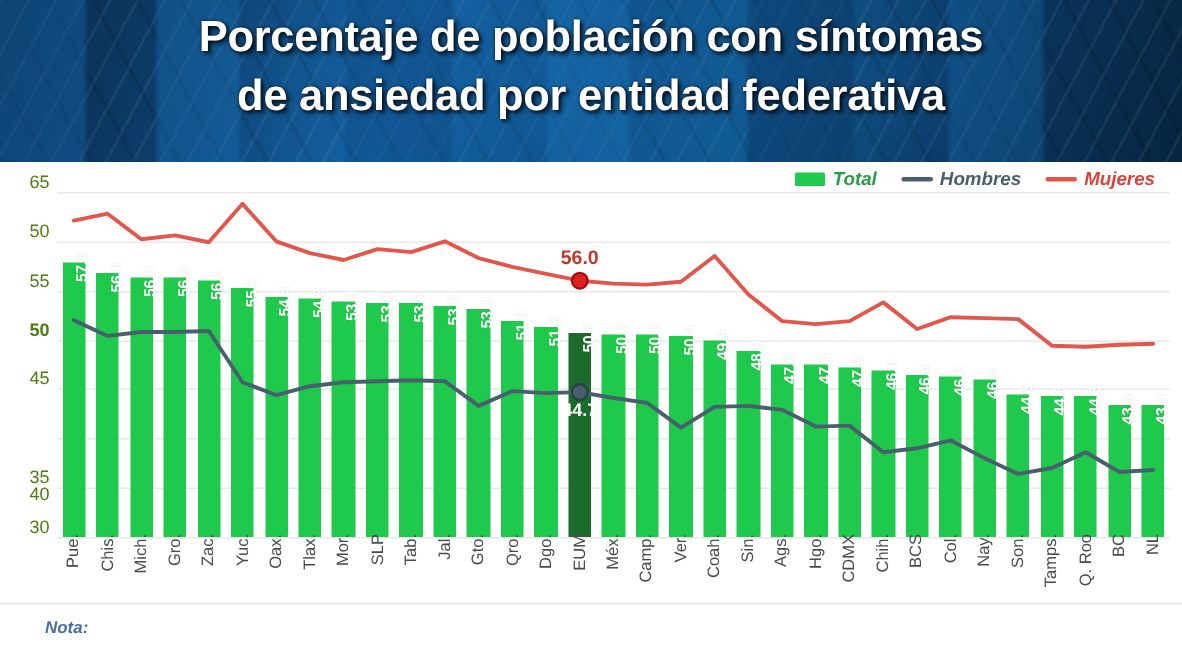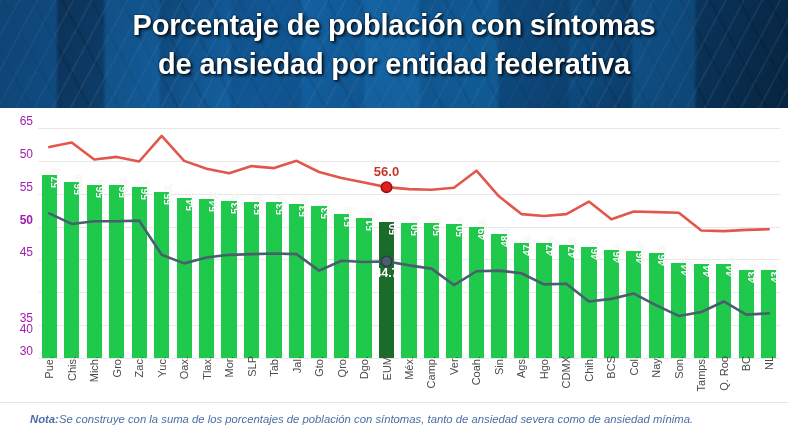--- a/index.html
+++ b/index.html
@@ -55,21 +55,21 @@
     position: absolute;
     left: 38px; top: 20px; right: 8px; height: 230px;
   }
   .gridline {
     position: absolute; left: 0; right: 0; height: 1px;
     background: #e8e8e8;
   }
   .ylabels { position: absolute; left: 0; top: 14px; width: 38px; height: 230px; }
   .ylab {
     position: absolute; right: 5px; width: 33px; text-align: right;
-    font-size: 12px; color: #a21caf; transform: translateY(-8px);
+    font-size: 12px; color: #4d7c0f; transform: translateY(-8px);
   }
 
   .bars {
     position: absolute; left: 0; top: 0; right: 0; bottom: 0;
     display: flex; align-items: flex-end; justify-content: space-between;
   }
   .bar-slot {
     position: relative; height: 100%;
     flex: 1 1 0; display: flex; align-items: flex-end; justify-content: center;
   }
@@ -146,20 +146,34 @@
   <div class="banner">
     <div class="banner-glow"></div>
     <div class="banner-title">
       <div>Porcentaje de población con síntomas</div>
       <div>de ansiedad por entidad federativa</div>
     </div>
   </div>
 
   <div class="chart-wrap">
 
+    <div class="legend">
+      <div class="leg-item">
+        <span class="leg-swatch-bar"></span>
+        <span class="leg-text">Total</span>
+      </div>
+      <div class="leg-item">
+        <span class="leg-swatch-line"></span>
+        <span class="leg-text h">Hombres</span>
+      </div>
+      <div class="leg-item">
+        <span class="leg-swatch-line red"></span>
+        <span class="leg-text m">Mujeres</span>
+      </div>
+    </div>
 
     <div class="ylabels" id="ylabels">
         <div class="ylab" style="top: 230px;">30</div>
         <div class="ylab" style="top: 197.143px; margin-left: 40px;">35</div>
         <div class="ylab" style="top: 164.286px; margin-top: 44px;">40</div>
         <div class="ylab" style="top: 131.429px;">45</div>
         <div class="ylab" style="top: 98.5714px; font-weight: bold;">50</div>
         <div class="ylab" style="top: 65.7143px;">55</div>
         <div class="ylab" style="top: 32.8571px;">50</div>
         <div class="ylab" style="top: 0px;">65</div>
@@ -453,15 +467,14 @@
           <span class="xlab">BC</span>
         </div>
         <div class="xlab-slot">
           <span class="xlab">NL</span>
         </div>
       </div>
   </div>
 
   <div class="footnote">
     <span><b>Nota:</b></span>
-      <span> Se construye con la suma de los porcentajes de población con síntomas, tanto de ansiedad severa como de ansiedad mínima.</span>
   </div>
 </div>
 
 </body></html>

